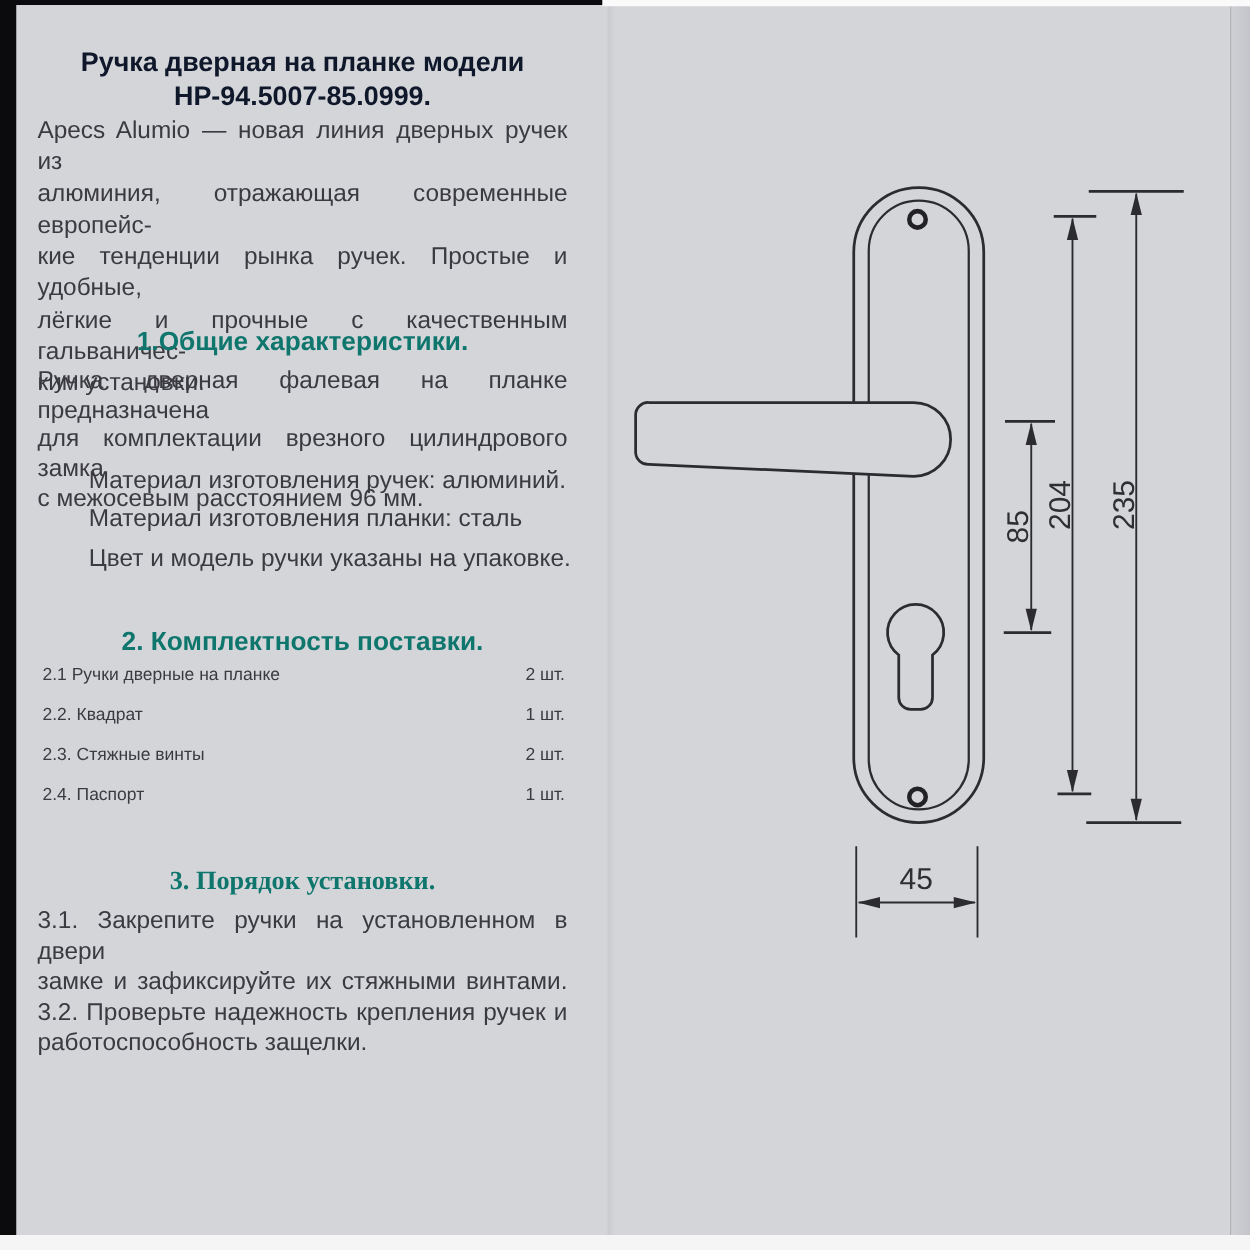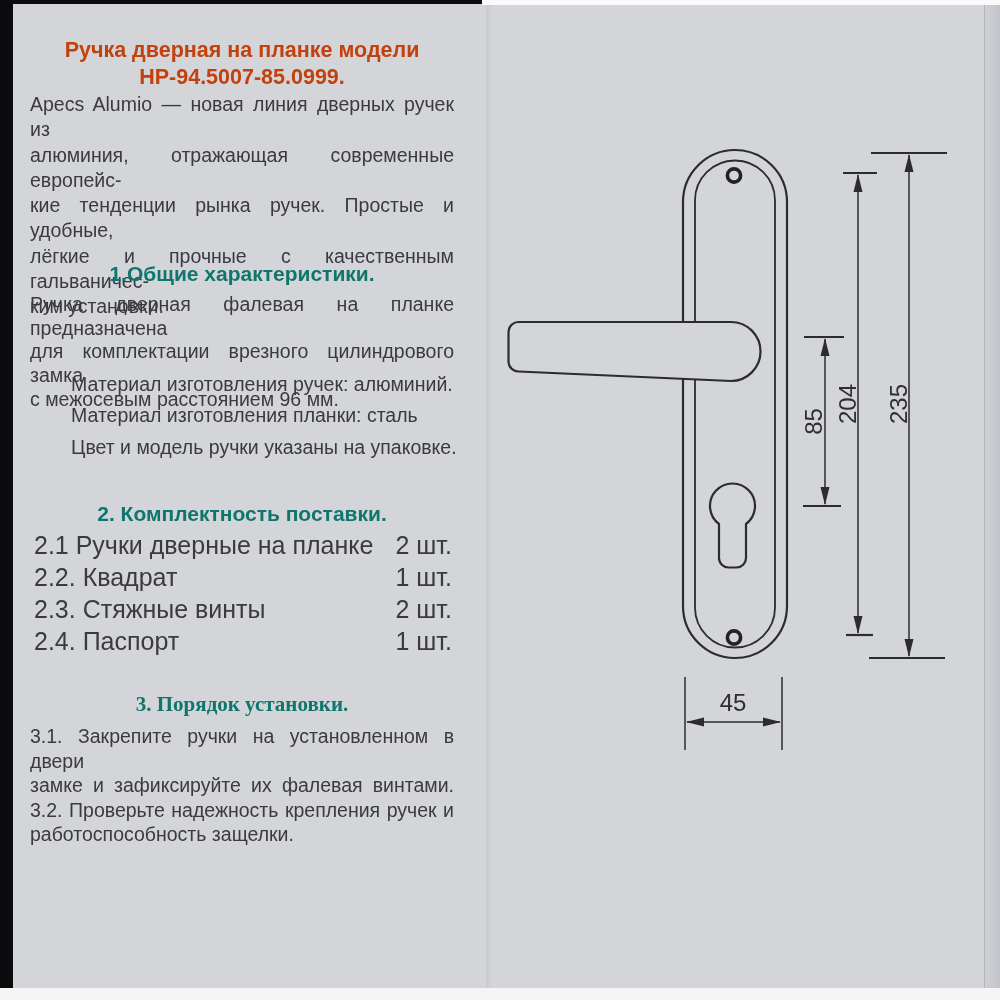--- a/index.html
+++ b/index.html
@@ -13,27 +13,27 @@
   .edge-left{position:absolute;left:0;top:0;width:13px;height:988px;background:#0b0b0d;}
   .edge-top-black{position:absolute;left:0;top:0;width:482px;height:4px;background:#0b0b0d;}
   .edge-top-white{position:absolute;left:482px;top:0;width:518px;height:5px;background:#fafafa;}
   .edge-bottom{position:absolute;left:0;top:988px;width:1000px;height:12px;background:#f5f5f6;}
   .edge-right{position:absolute;left:984px;top:5px;width:16px;height:983px;
     background:linear-gradient(to right,#cfd0d4,#c3c4c9);border-left:1px solid rgba(0,0,0,0.08);}
   .fold{position:absolute;left:486px;top:0;width:6px;height:1000px;
     background:linear-gradient(to right,rgba(0,0,10,0.05),rgba(0,0,10,0));}
   
   .tb{position:absolute;left:30px;width:424px;}
-  .title{font-size:21.5px;font-weight:bold;color:#c2410c;text-align:center;line-height:27px;}
+  .title{font-size:21.5px;font-weight:bold;color:#0f172a;text-align:center;line-height:27px;}
   .heading{font-size:21px;font-weight:bold;color:#0f766e;text-align:center;}
   .body-lines{font-size:19.5px;}
   .body-lines .line{text-align:justify;text-align-last:justify;}
   .body-lines .line.last{text-align:left;text-align-last:auto;}
   .single{font-size:19.5px;white-space:nowrap;margin-left:41px;}
-  .item-row{position:absolute;left:34px;width:418px;display:flex;justify-content:space-between;font-size:25px;}
+  .item-row{position:absolute;left:34px;width:418px;display:flex;justify-content:space-between;font-size:14px;}
   .item-row .lbl{white-space:nowrap;}
   .item-row .qty{white-space:nowrap;}
   svg text{font-family:"Liberation Sans", sans-serif;}
 </style>
 </head>
 <body>
 
 <div class="page">
 
   <div class="tb title" style="top:37px;">
@@ -77,21 +77,21 @@
   </div>
   <div class="item-row" style="top:626.5px;">
     <span class="lbl">2.4. Паспорт</span>
     <span class="qty">1 шт.</span>
   </div>
 
   <div class="tb heading" style="top:692px;font-family:Liberation Serif, serif;">3. Порядок установки.</div>
 
   <div class="tb body-lines" style="top:724px;line-height:24.6px;">
     <div class="line">3.1. Закрепите ручки на установленном в двери</div>
-    <div class="line">замке и зафиксируйте их фалевая винтами.</div>
+    <div class="line">замке и зафиксируйте их стяжными винтами.</div>
     <div class="line">3.2. Проверьте надежность крепления ручек и</div>
     <div class="line last">работоспособность защелки.</div>
   </div>
 
   <svg style="position:absolute;left:480px;top:0;" width="520" height="1000" viewBox="480 0 520 1000" fill="none" stroke-linecap="butt">
 
     <rect x="683" y="150" width="104" height="508" rx="52" ry="52" stroke="#2b2b30" stroke-width="2.2"></rect>
     <rect x="695" y="160.5" width="80" height="487" rx="40" ry="40" stroke="#2b2b30" stroke-width="1.8"></rect>
 
     <circle cx="734" cy="175.5" r="6.6" stroke="#222226" stroke-width="3.6"></circle>

